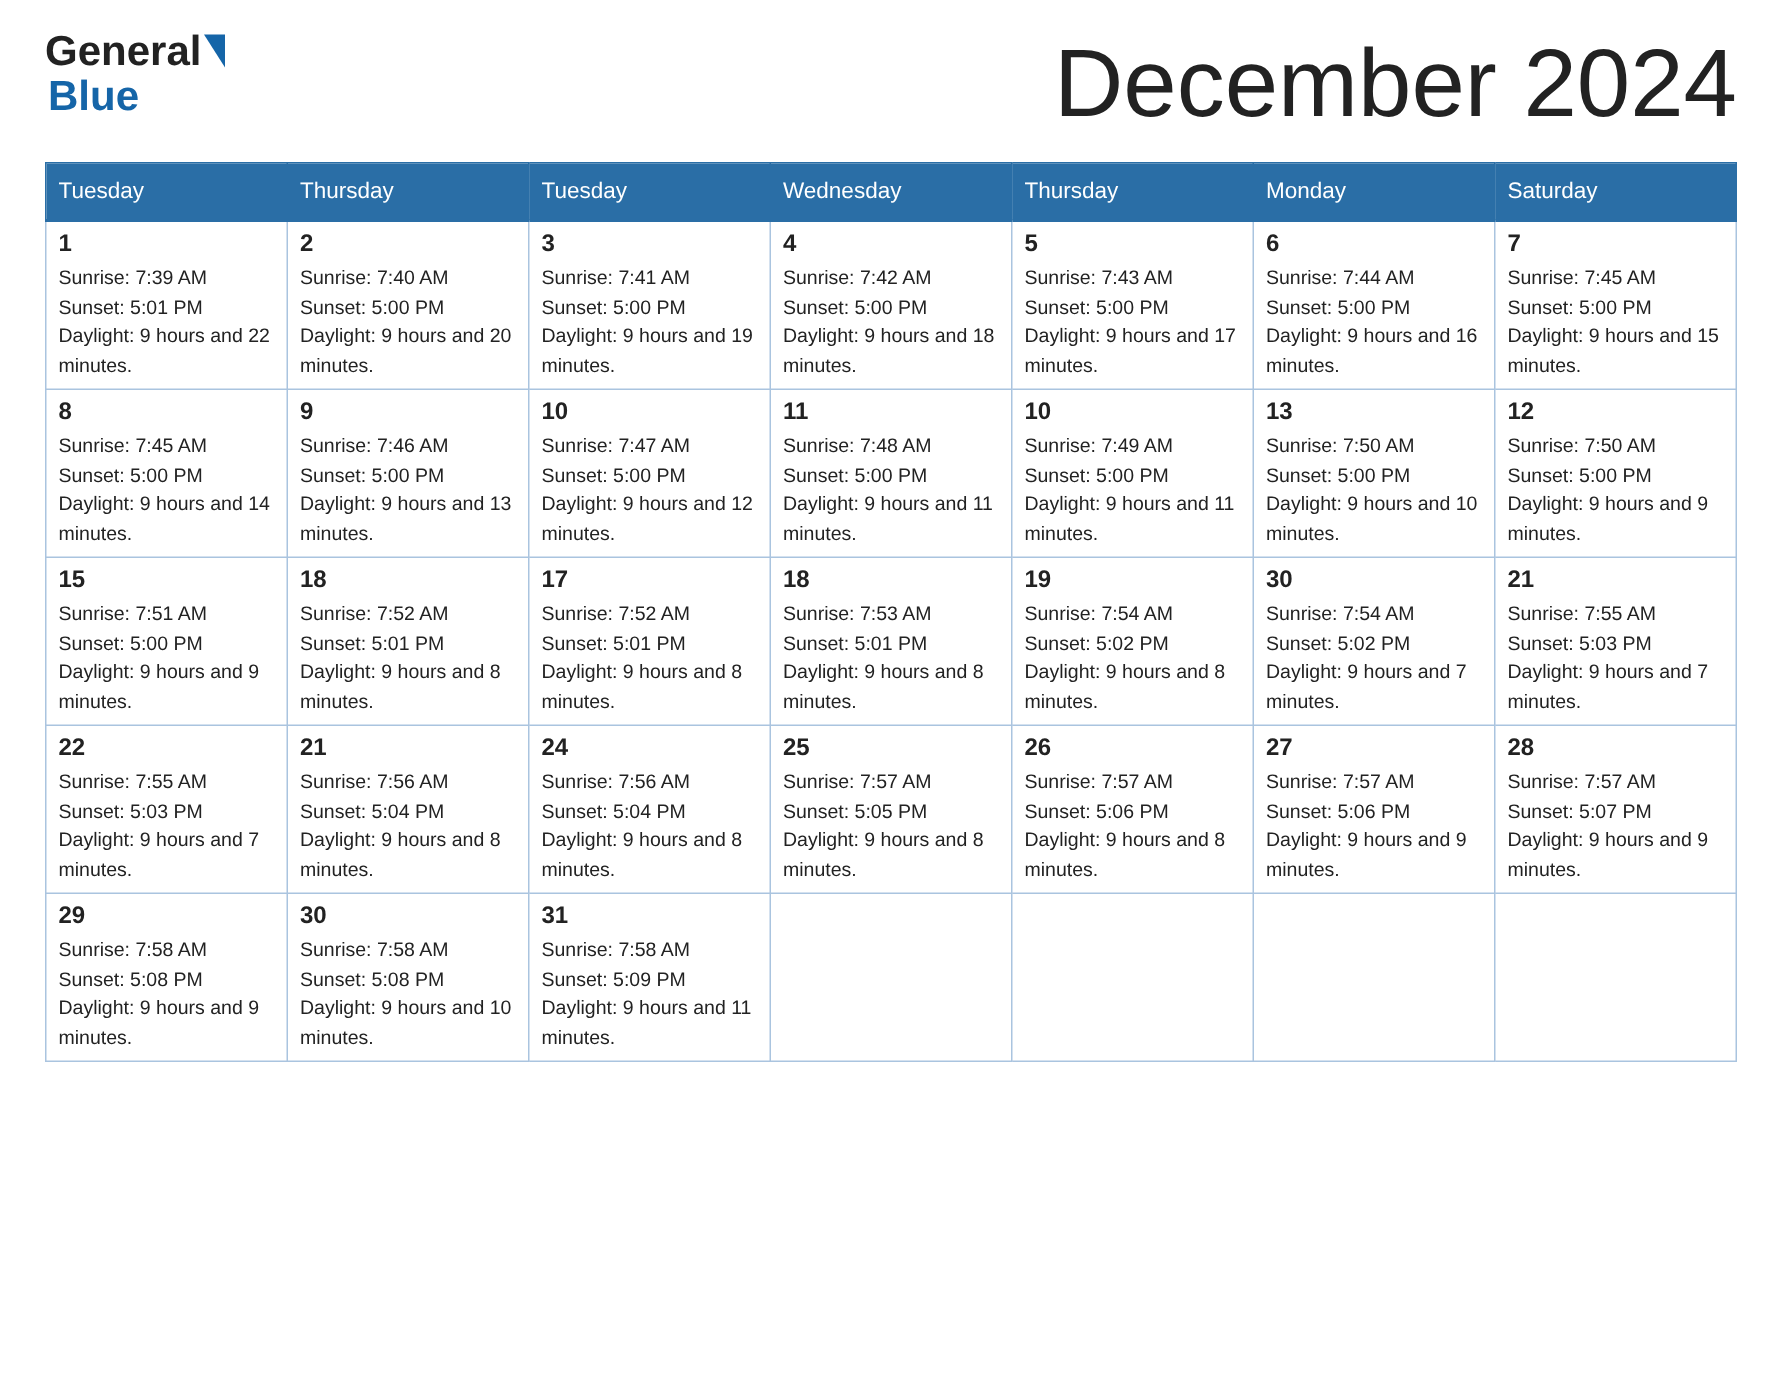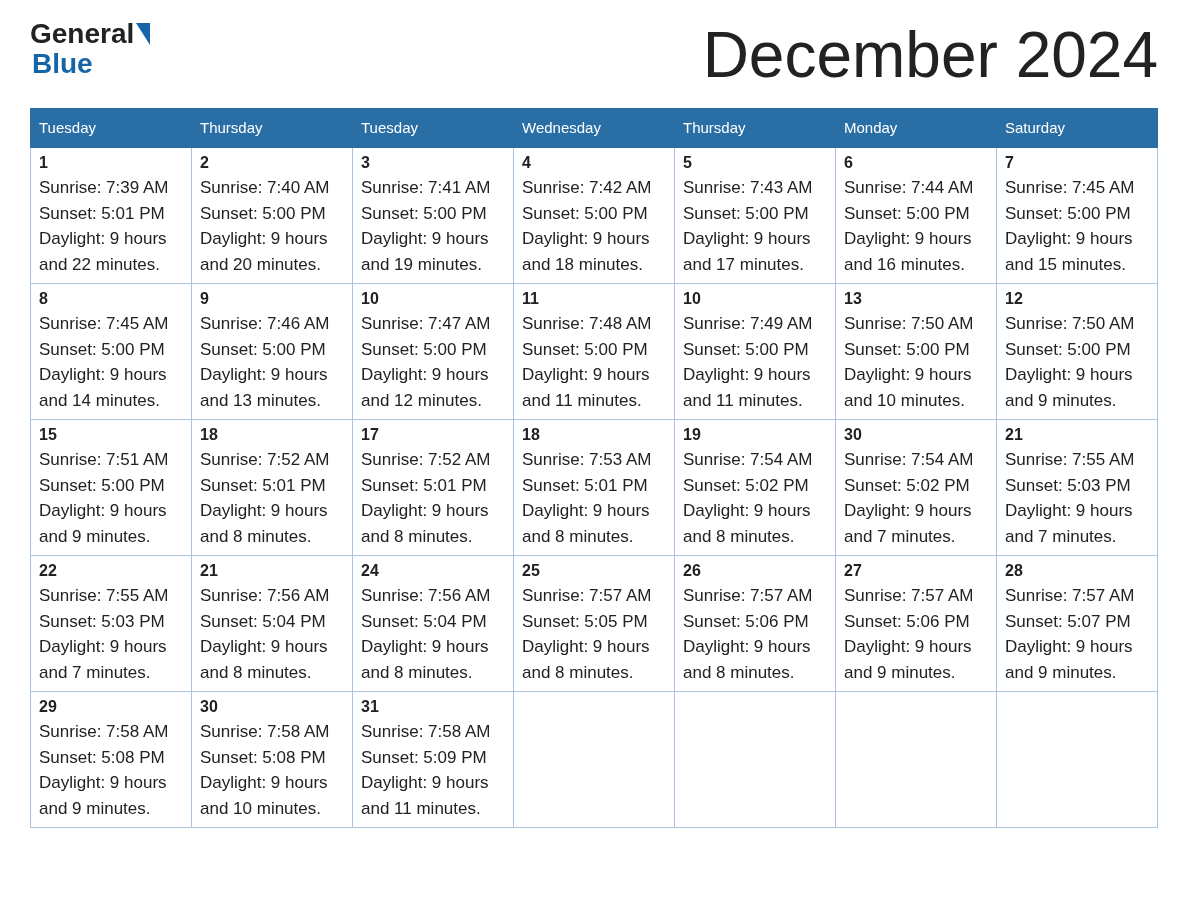--- a/index.html
+++ b/index.html
@@ -86,21 +86,21 @@
     tbody tr:first-child td {
       border-top: 2px solid #2a6ea6;
     }
     tbody tr td .day-num {
       font-size: 16px;
       font-weight: bold;
       display: block;
       margin-bottom: 3px;
     }
     tbody tr td .day-info {
-      font-size: 17px;
+      font-size: 13px;
       line-height: 1.5;
       color: #222;
     }
     td.empty {
       background: #fff;
     }
   </style>
 </head>
 <body>
 

